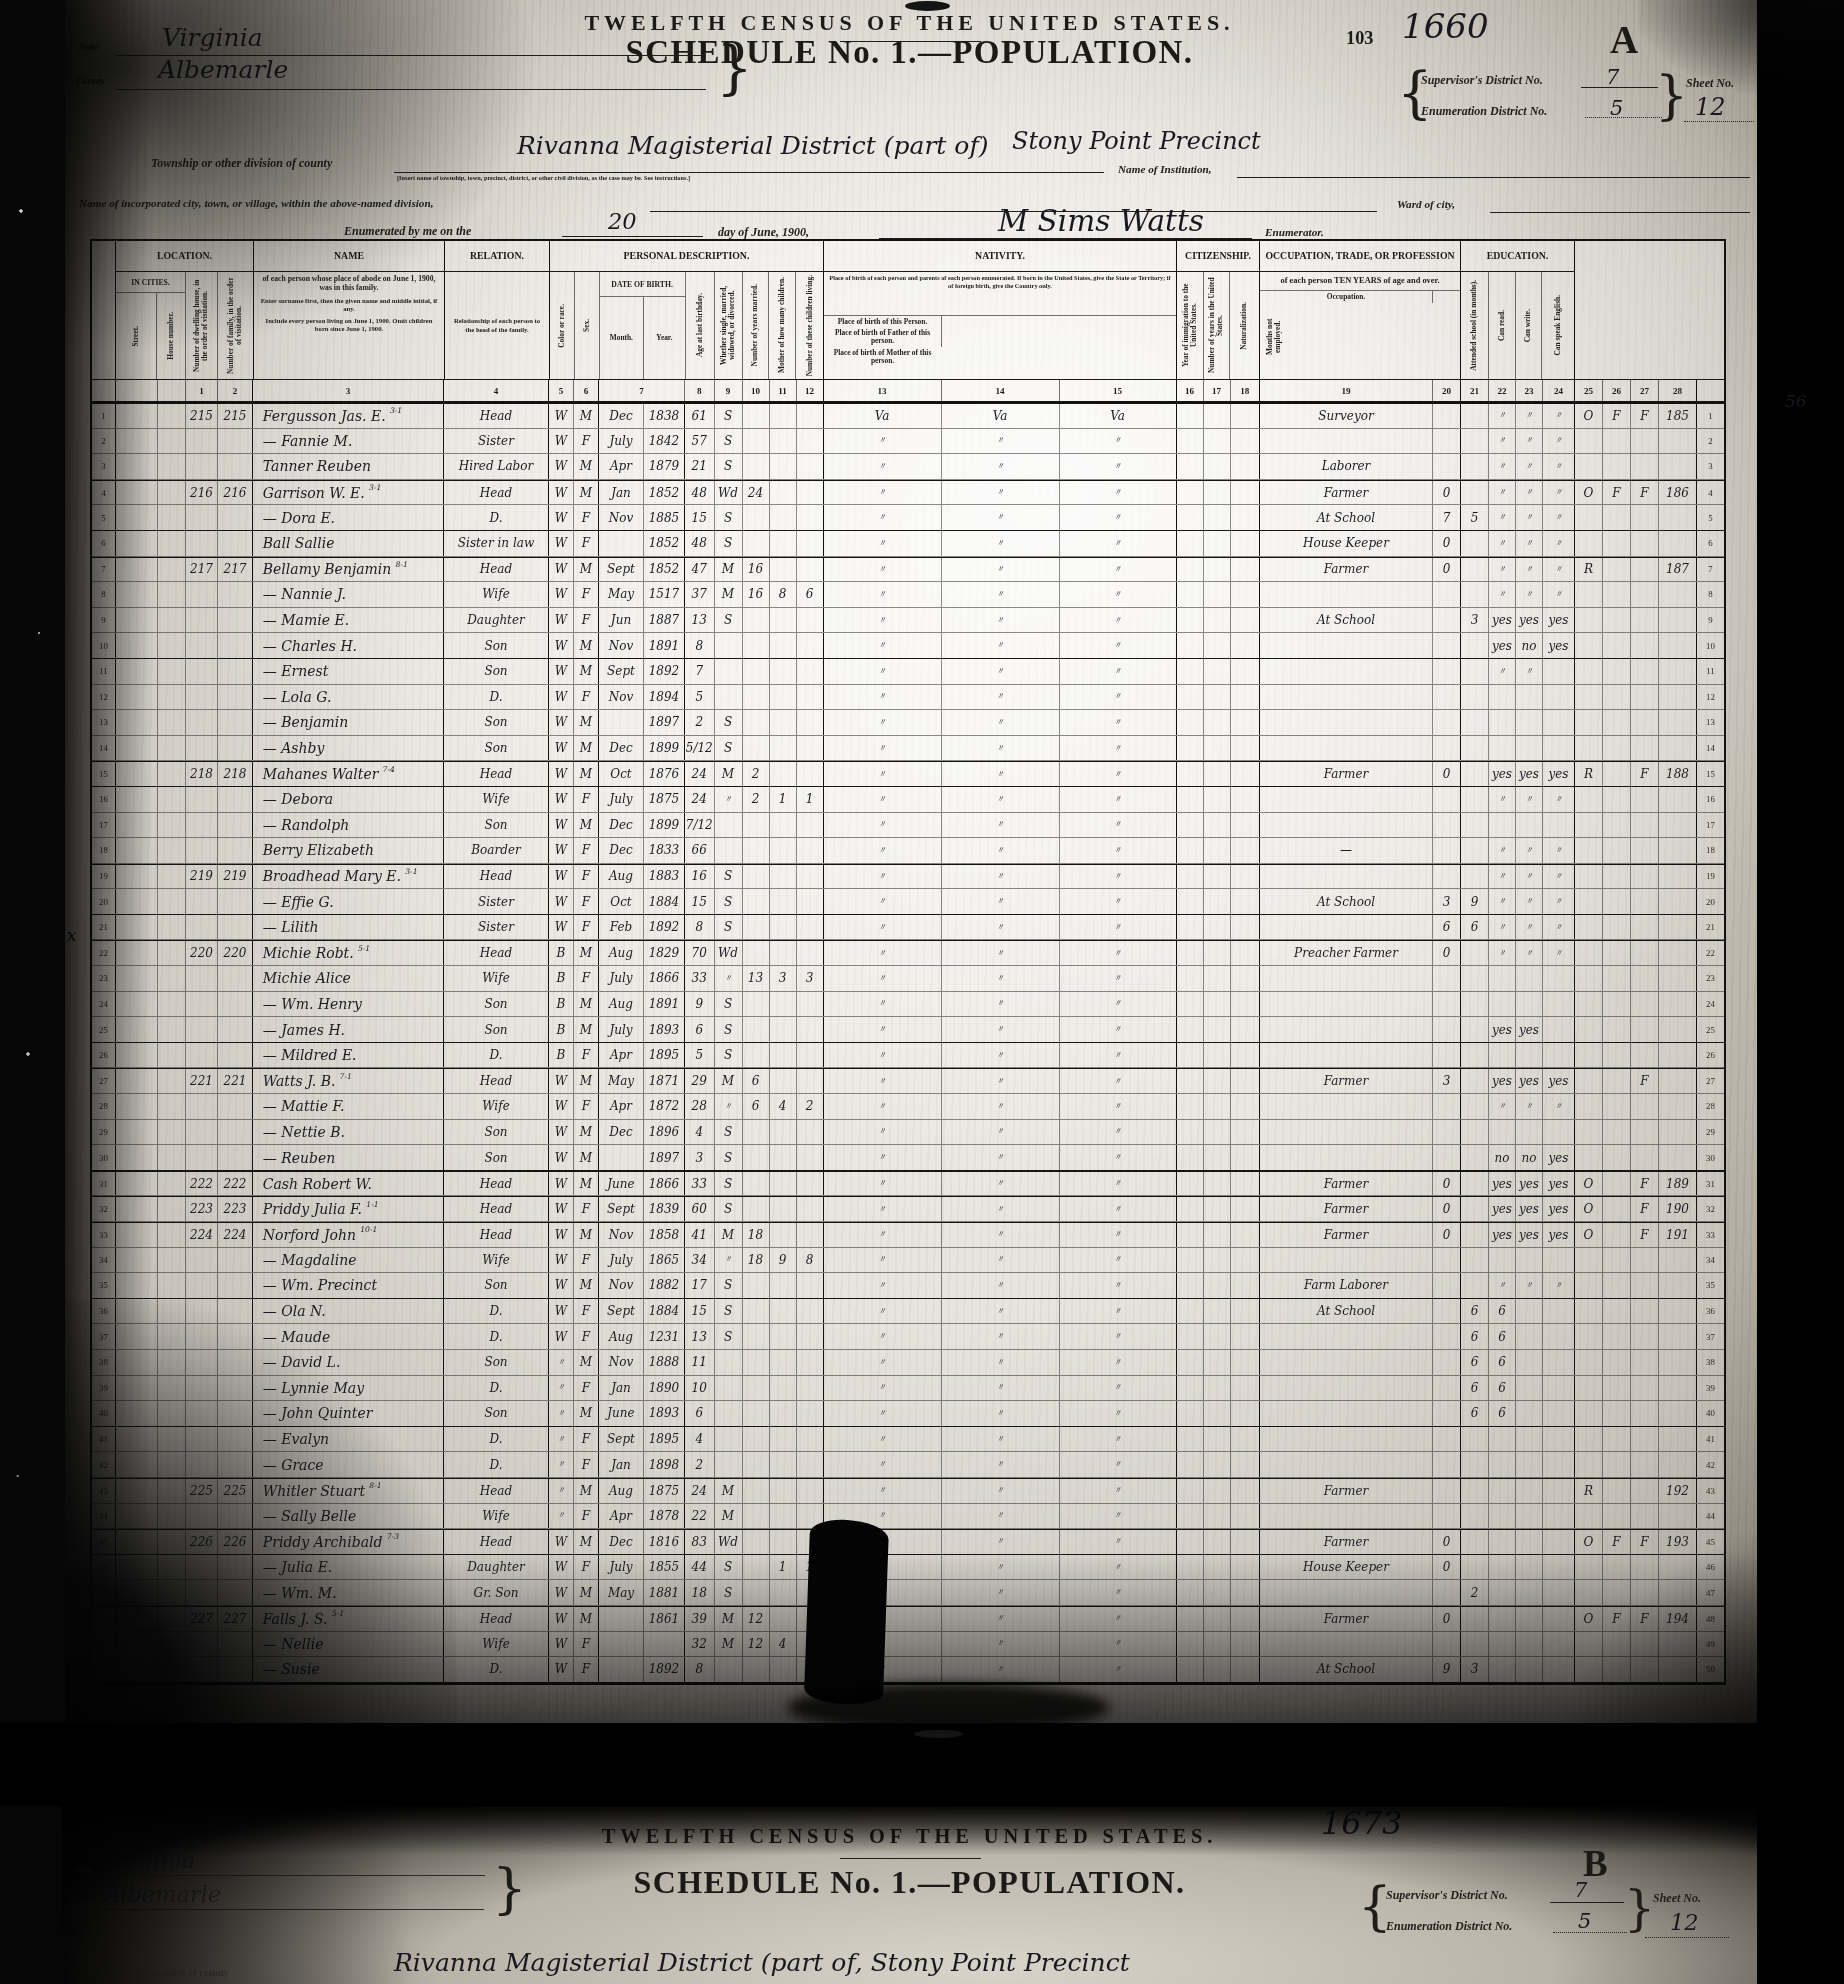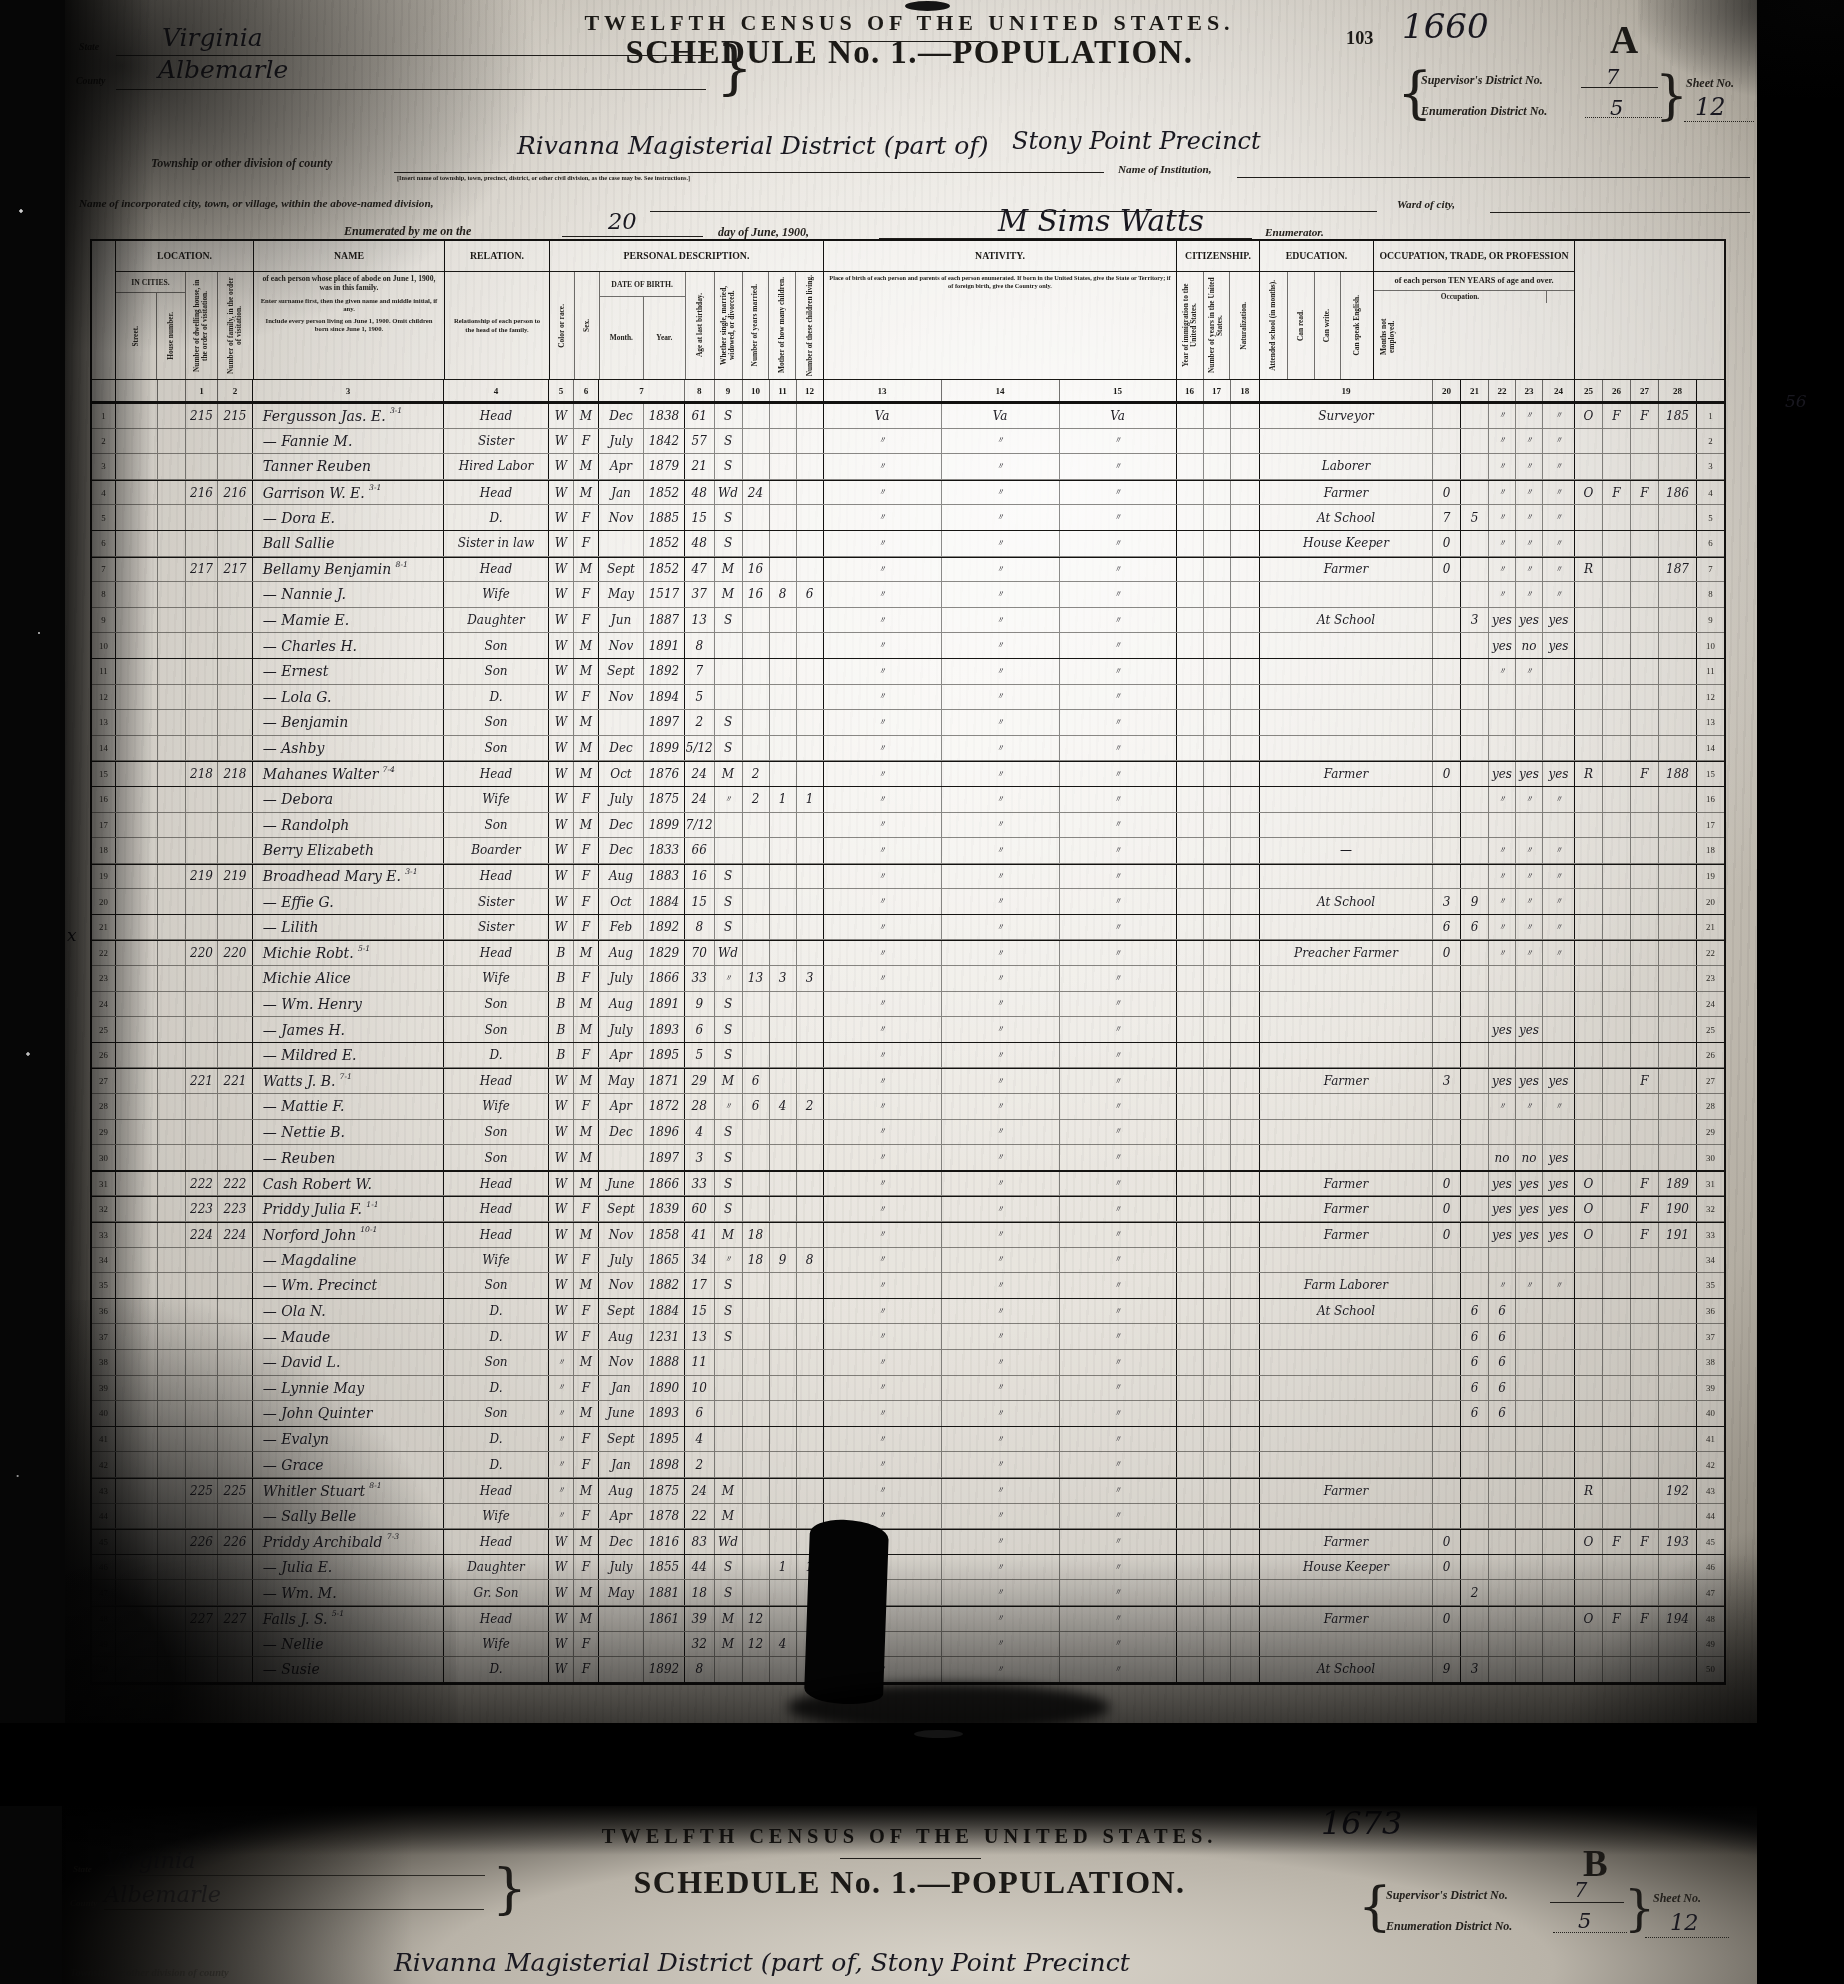--- a/index.html
+++ b/index.html
@@ -229,64 +229,75 @@
             </div>
             <div class="vcell" style="width: 27px; height: 107px;">
               <span class="vtext">Number of these children living.</span>
             </div>
           </div>
         </div>
         <div class="grp" style="width: 353px;">
           <div class="gtitle">NATIVITY.</div>
           <div class="gbody" style="flex-direction: column;">
             <div class="notes" style="font-size: 6.3px; height: 39px;">Place of birth of each person and parents of each person enumerated. If born in the United States, give the State or Territory; if of foreign birth, give the Country only.</div>
+            <div class="pair" style="flex: 1 1 0%; border-top: 0.7px solid rgba(25, 24, 22, 0.6);">
+              <div class="vcell" style="width: 118px;">
+                <span class="htext">Place of birth of this Person.</span>
+              </div>
+              <div class="vcell" style="width: 118px;">
+                <span class="htext">Place of birth of Father of this person.</span>
+              </div>
+              <div class="vcell" style="width: 117px;">
+                <span class="htext">Place of birth of Mother of this person.</span>
+              </div>
+            </div>
           </div>
         </div>
         <div class="grp" style="width: 83px;">
           <div class="gtitle">CITIZENSHIP.</div>
           <div class="gbody">
             <div class="vcell" style="width: 27px; height: 107px;">
               <span class="vtext">Year of immigration to the United States.</span>
             </div>
             <div class="vcell" style="width: 27px; height: 107px;">
               <span class="vtext">Number of years in the United States.</span>
             </div>
             <div class="vcell" style="width: 29.5px; height: 107px;">
               <span class="vtext">Naturalization.</span>
+            </div>
+          </div>
+        </div>
+        <div class="grp" style="width: 201px;">
+          <div class="gtitle">OCCUPATION, TRADE, OR PROFESSION</div>
+          <div class="gbody" style="flex-direction: column;">
+            <div class="notes" style="font-size: 8.4px; padding: 4.2px;">of each person TEN YEARS of age and over.</div>
+            <div class="pair" style="flex: 1 1 0%; border-top: 0.7px solid rgba(25, 24, 22, 0.6);">
+              <div class="vcell" style="width: 173px;">
+                <span class="htext">Occupation.</span>
+              </div>
+              <div class="vcell" style="width: 28px; height: 67px;">
+                <span class="vtext">Months not employed.</span>
+              </div>
             </div>
           </div>
         </div>
         <div class="grp" style="width: 114px;">
           <div class="gtitle">EDUCATION.</div>
           <div class="gbody">
             <div class="vcell" style="width: 28px; height: 107px;">
               <span class="vtext">Attended school (in months).</span>
             </div>
             <div class="vcell" style="width: 27px; height: 107px;">
               <span class="vtext">Can read.</span>
             </div>
             <div class="vcell" style="width: 27px; height: 107px;">
               <span class="vtext">Can write.</span>
             </div>
             <div class="vcell" style="width: 32px; height: 107px;">
               <span class="vtext">Can speak English.</span>
-            </div>
-          </div>
-        </div>
-        <div class="grp" style="width: 201px;">
-          <div class="gtitle">OCCUPATION, TRADE, OR PROFESSION</div>
-          <div class="gbody" style="flex-direction: column;">
-            <div class="notes" style="font-size: 8.4px; padding: 4.2px;">of each person TEN YEARS of age and over.</div>
-            <div class="pair" style="flex: 1 1 0%; border-top: 0.7px solid rgba(25, 24, 22, 0.6);">
-              <div class="vcell" style="width: 173px;">
-                <span class="htext">Occupation.</span>
-              </div>
-              <div class="vcell" style="width: 28px; height: 67px;">
-                <span class="vtext">Months not employed.</span>
-              </div>
             </div>
           </div>
         </div>
         <div class="grp" style="width: 27px; border-right: none;"></div>
       </div>
       <div class="numrow">
         <div class="nc hv" style="width: 24px;"></div>
         <div class="nc" style="width: 42px;"></div>
         <div class="nc" style="width: 28px;"></div>
         <div class="nc" style="width: 32px;">1</div>

